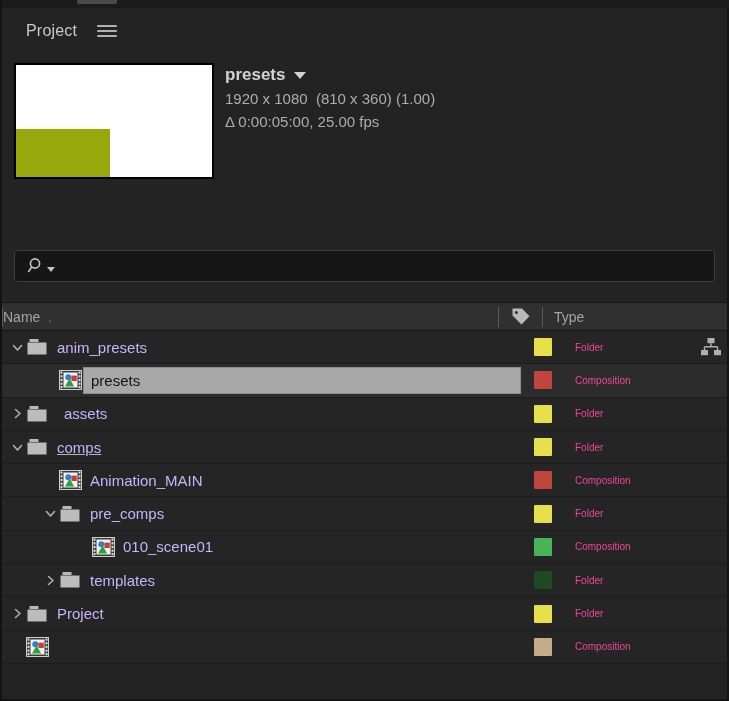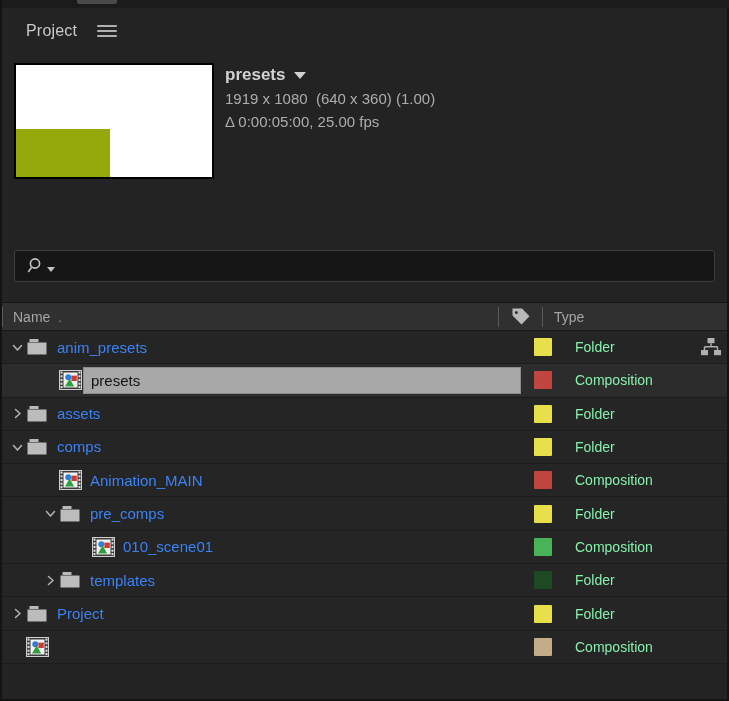--- a/index.html
+++ b/index.html
@@ -174,21 +174,20 @@
   .col-div {
     width: 1px;
     height: 20px;
     background: #5a5a5a;
     flex: 0 0 auto;
   }
   #col-name {
     width: 495px;
     display: flex;
     align-items: baseline;
-    padding-left: 10px;
     box-sizing: border-box;
   }
   #col-name .sortdot {
     margin-left: 8px;
     font-size: 13px;
     color: #8a8a8a;
   }
   #col-label {
     width: 43px;
     display: flex;
@@ -237,21 +236,21 @@
   .twisty svg { display: block; }
   .row-icon {
     width: 26px;
     flex: 0 0 auto;
     display: flex;
     align-items: center;
     justify-content: center;
   }
   .row-label {
     font-size: 15px;
-    color: #3b82f6;
+    color: #c4b5fd;
     margin-left: 7px;
     white-space: nowrap;
   }
   
   .row.selected .name-box {
     display: flex;
     align-items: center;
     height: 27px;
     background: #a8a8a8;
     border: 1px solid #8d8d8d;
@@ -268,22 +267,22 @@
     display: flex;
     align-items: center;
     justify-content: center;
   }
   .swatch {
     width: 18px; height: 18px;
     border-radius: 1px;
     cursor: pointer;
   }
   .row-type {
-    font-size: 14px;
-    color: #86efac;
+    font-size: 10px;
+    color: #ec4899;
     padding-left: 11px;
     flex: 1;
     white-space: nowrap;
   }
   .row-extra {
     width: 33px;
     flex: 0 0 auto;
     display: flex;
     align-items: center;
     justify-content: center;
@@ -316,21 +315,21 @@
 
   <div id="preview-area">
     <div id="thumb">
       <div id="thumb-shape"></div>
     </div>
     <div id="info">
       <div id="info-title-row">
         <div id="info-title">presets</div>
         <div class="caret-down"></div>
       </div>
-      <div class="info-line">1919 x 1080  (640 x 360) (1.00)</div>
+      <div class="info-line">1920 x 1080  (810 x 360) (1.00)</div>
       <div class="info-line">Δ 0:00:05:00, 25.00 fps</div>
     </div>
   </div>
 
   <div id="search-row">
     <div id="search-field">
       <span id="search-icon">
         <svg width="19" height="19" viewBox="0 0 19 19">
           <circle cx="8" cy="6.5" r="4.6" fill="none" stroke="#c3c3c3" stroke-width="1.6"></circle>
           <line x1="4.6" y1="10.2" x2="1.3" y2="15" stroke="#c3c3c3" stroke-width="1.6"></line>
@@ -426,21 +425,21 @@
         <div class="row-extra"></div>
       </div>
       <div class="row">
         <div class="row-name">
           <div class="ind" style="width: 8px;"></div>
           <div class="twisty">
             <svg width="13" height="13" viewBox="0 0 13 13">
               <path d="M4.5 2.5 L9 6.5 L4.5 10.5" fill="none" stroke="#b0b0b0" stroke-width="1.6" stroke-linecap="round" stroke-linejoin="round"></path>
             </svg>
           </div>
-          <div style="display: flex; align-items: center;">
+          <div style="display: flex; align-items: center; gap: 7px;">
             <div class="row-icon">
               <svg class="folder-glyph" width="22" height="18" viewBox="0 0 22 18">
                 <rect x="3.5" y="1" width="9" height="3" fill="#b9b9b9"></rect>
                 <rect x="1.5" y="4.5" width="19" height="12" fill="#bcbcbc"></rect>
               </svg>
             </div>
             <div class="row-label">assets</div>
           </div>
         </div>
         <div class="row-label-cell">
@@ -450,21 +449,21 @@
         <div class="row-extra"></div>
       </div>
       <div class="row">
         <div class="row-name">
           <div class="ind" style="width: 8px;"></div>
           <div class="twisty">
             <svg width="13" height="13" viewBox="0 0 13 13">
               <path d="M2.5 4.5 L6.5 9 L10.5 4.5" fill="none" stroke="#b0b0b0" stroke-width="1.6" stroke-linecap="round" stroke-linejoin="round"></path>
             </svg>
           </div>
-          <div style="display: flex; ">
+          <div style="display: flex; align-items: center; text-decoration: underline;">
             <div class="row-icon">
               <svg class="folder-glyph" width="22" height="18" viewBox="0 0 22 18">
                 <rect x="3.5" y="1" width="9" height="3" fill="#b9b9b9"></rect>
                 <rect x="1.5" y="4.5" width="19" height="12" fill="#bcbcbc"></rect>
               </svg>
             </div>
             <div class="row-label">comps</div>
           </div>
         </div>
         <div class="row-label-cell">

